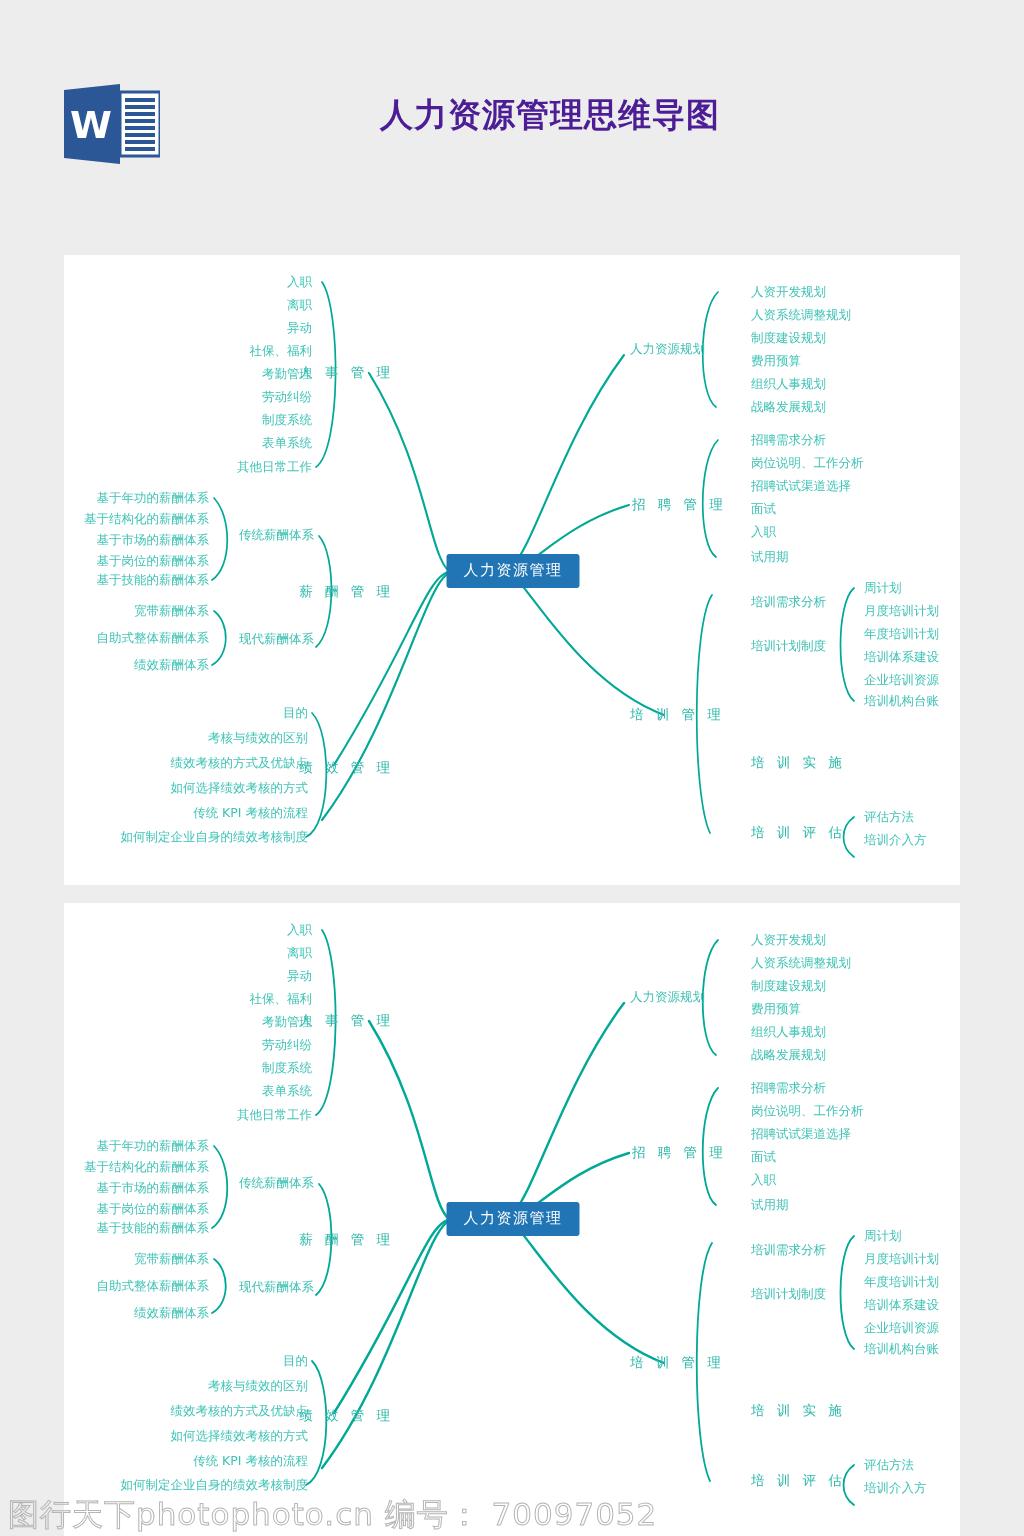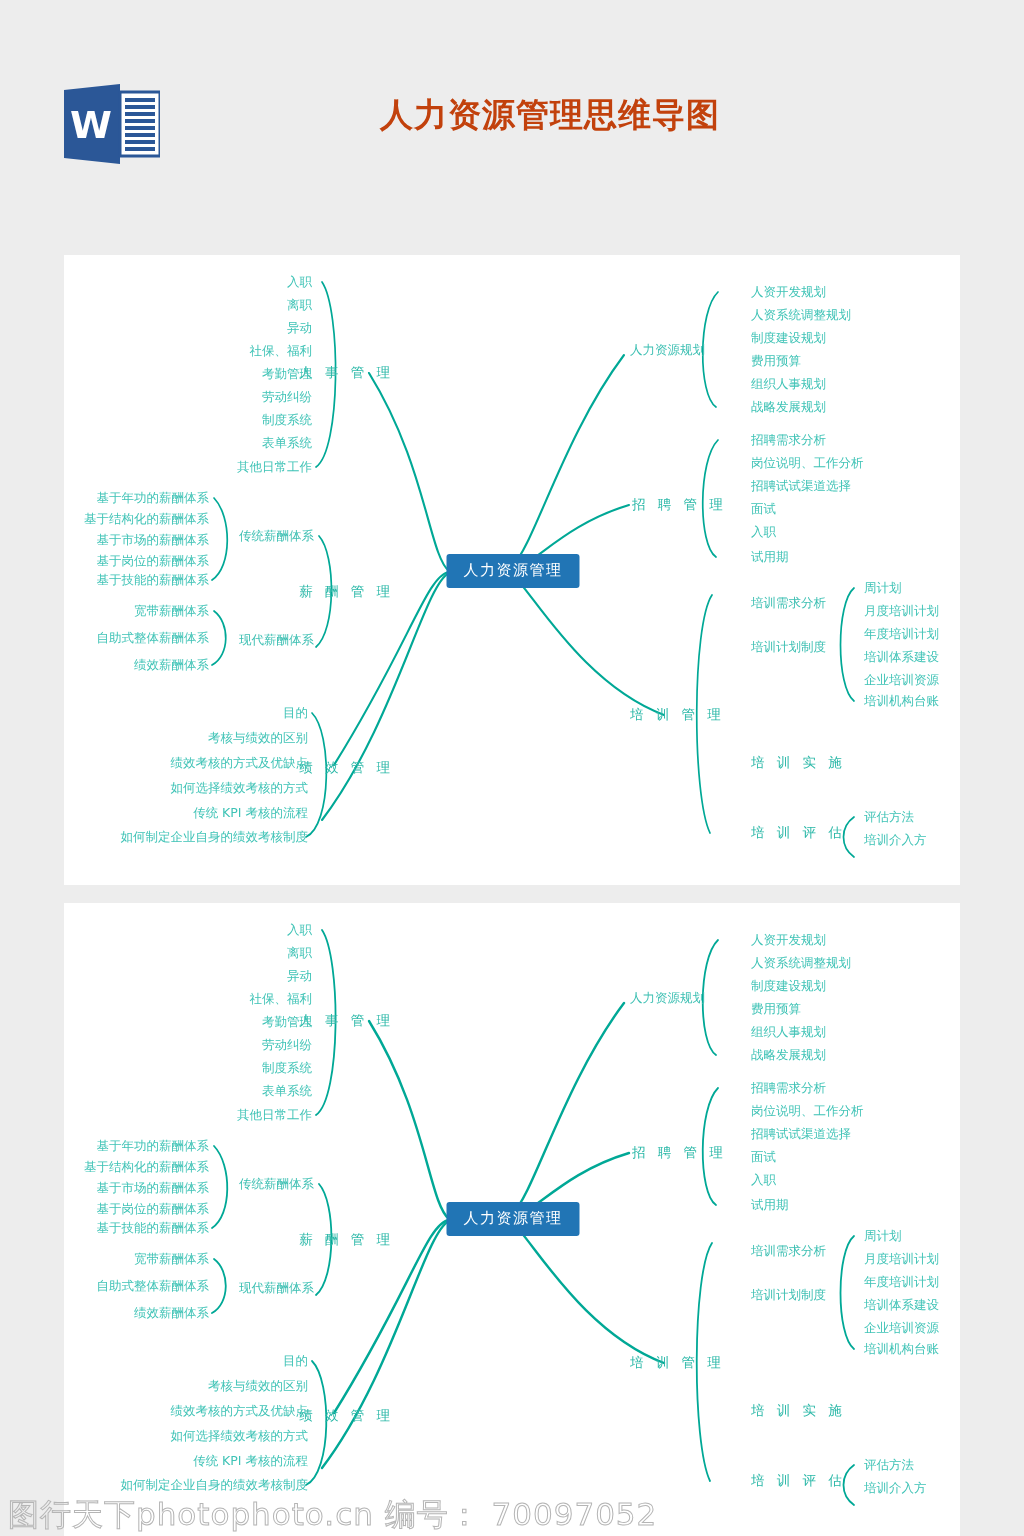--- a/index.html
+++ b/index.html
@@ -15,21 +15,21 @@
   .header{
     position:absolute;left:0;top:0;width:1024px;height:250px;
     background:#ededed;
   }
   .word-logo{
     position:absolute;left:64px;top:84px;width:96px;height:80px;
   }
   .title{
     position:absolute;left:200px;top:98px;width:700px;
     text-align:center;
-    font-size:33px;font-weight:bold;color:#c2410c;
+    font-size:33px;font-weight:bold;color:#4c1d95;
     letter-spacing:1px;line-height:1;
     font-family:"DejaVu Sans","Liberation Sans",sans-serif;
   }
   .subtitle{
     position:absolute;left:200px;top:155px;width:700px;
     text-align:center;
     font-size:23px;color:#333;letter-spacing:0.5px;
     font-family:"DejaVu Sans","Liberation Sans",sans-serif;
   }
 
@@ -52,21 +52,21 @@
     white-space:nowrap;
     font-family:"DejaVu Sans","Liberation Sans",sans-serif;
   }
   .lbl.r{transform:translate(-100%,-50%);}   
   .lbl.l{transform:translate(0,-50%);text-align:center;}
 
   .branch{
     color:#2bb8a8;font-size:13.5px;letter-spacing:4px;
   }
   .branch2{
-    color:#3bbfb2;font-size:12.5px;letter-spacing:0px;
+    color:#3bbfb2;font-size:12.5px;letter-spacing:0px;font-family:Liberation Mono, monospace;
   }
 
   .center-node{
     position:absolute;
     background:#2175b5;color:#ffffff;
     border-radius:3px;
     font-size:15px;letter-spacing:1.5px;
     padding:7px 17px 8px 17px;
     transform:translate(-50%,-50%);
     white-space:nowrap;

